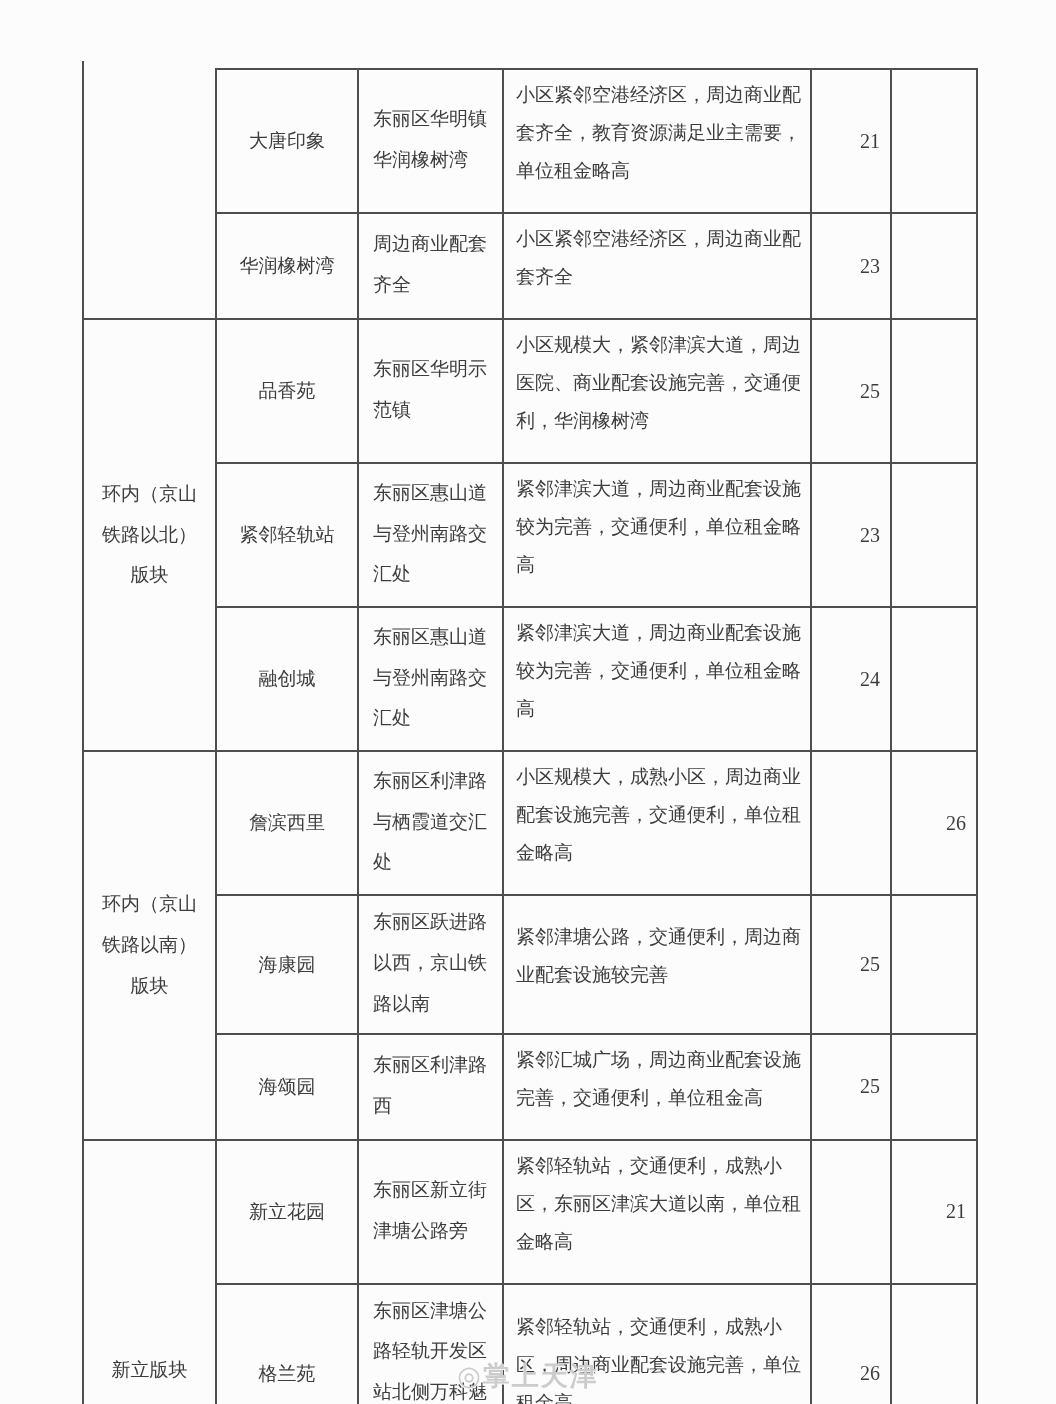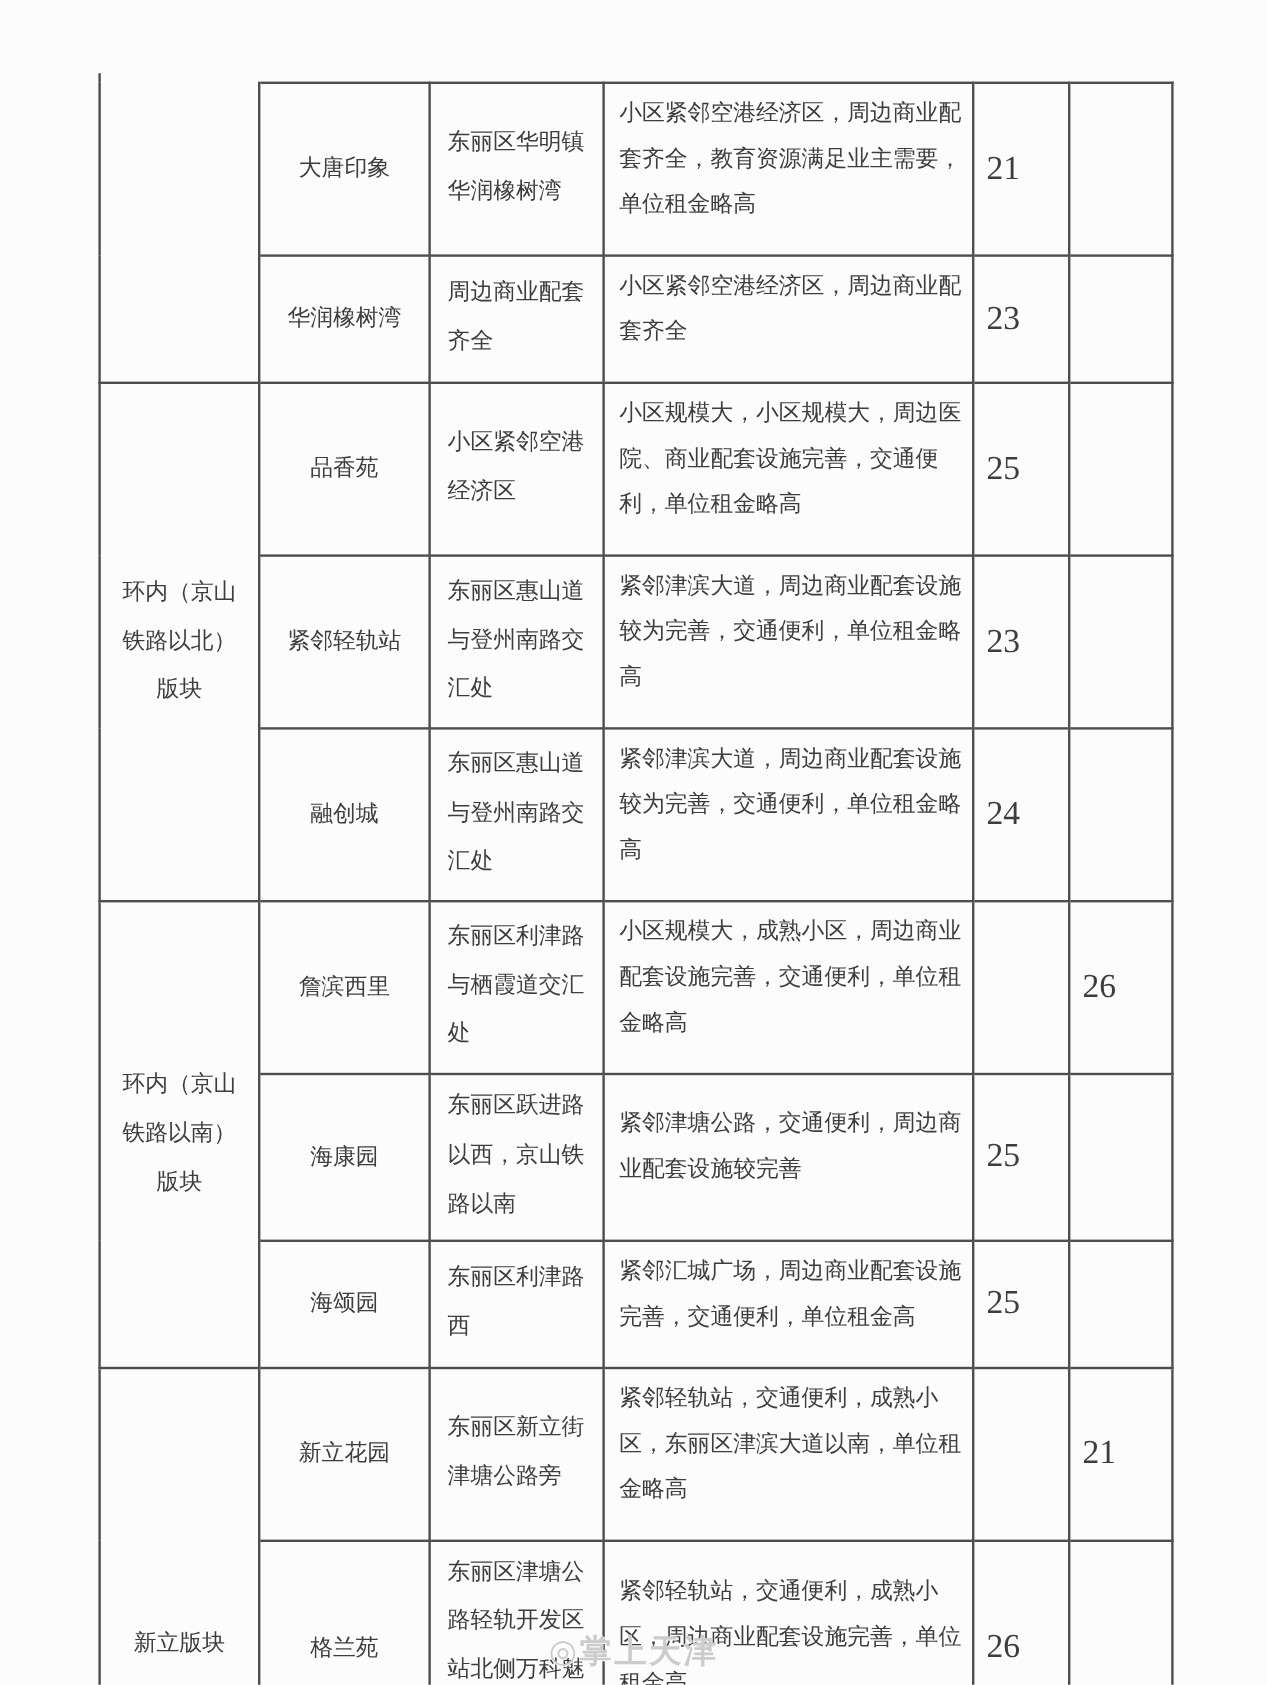--- a/index.html
+++ b/index.html
@@ -33,21 +33,21 @@
   td.block-cell{
     text-align:center;
     line-height:2.15;
     padding:6px 12px;
     border-radius:22px;
   }
   td.block-cell.first-block{border-top:none;}
   td.name-cell{text-align:center;padding:4px 8px;}
   td.loc-cell{text-align:left;line-height:2.15;padding:6px 6px 8px 14px;}
   td.desc-cell{text-align:left;line-height:2.0;padding:6px 6px 22px 12px;}
-  td.num-cell{text-align:left;font-size:28px;}
+  td.num-cell{text-align:right;font-size:20px;}
   .watermark{
     position:absolute;left:0;right:0;top:1358px;
     text-align:center;
     color:#cccccc;
     font-size:27px;
     letter-spacing:2px;
     text-shadow:0 1px 0 #ffffff;
     font-weight:bold;
   }
 </style>
@@ -77,22 +77,22 @@
         <tr style="height: 96px;">
           <td class="name-cell">华润橡树湾</td>
           <td class="loc-cell">周边商业配套齐全</td>
           <td class="desc-cell">小区紧邻空港经济区，周边商业配套齐全</td>
           <td class="num-cell">23</td>
           <td class="num-cell"></td>
         </tr>
         <tr style="height: 114px;">
           <td rowspan="3" class="block-cell">环内（京山铁路以北）版块</td>
           <td class="name-cell">品香苑</td>
-          <td class="loc-cell">小区紧邻空港经济区</td>
-          <td class="desc-cell">小区规模大，小区规模大，周边医院、商业配套设施完善，交通便利，单位租金略高</td>
+          <td class="loc-cell">东丽区华明示范镇</td>
+          <td class="desc-cell">小区规模大，紧邻津滨大道，周边医院、商业配套设施完善，交通便利，华润橡树湾</td>
           <td class="num-cell">25</td>
           <td class="num-cell"></td>
         </tr>
         <tr style="height: 115px;">
           <td class="name-cell">紧邻轻轨站</td>
           <td class="loc-cell">东丽区惠山道与登州南路交汇处</td>
           <td class="desc-cell">紧邻津滨大道，周边商业配套设施较为完善，交通便利，单位租金略高</td>
           <td class="num-cell">23</td>
           <td class="num-cell"></td>
         </tr>

